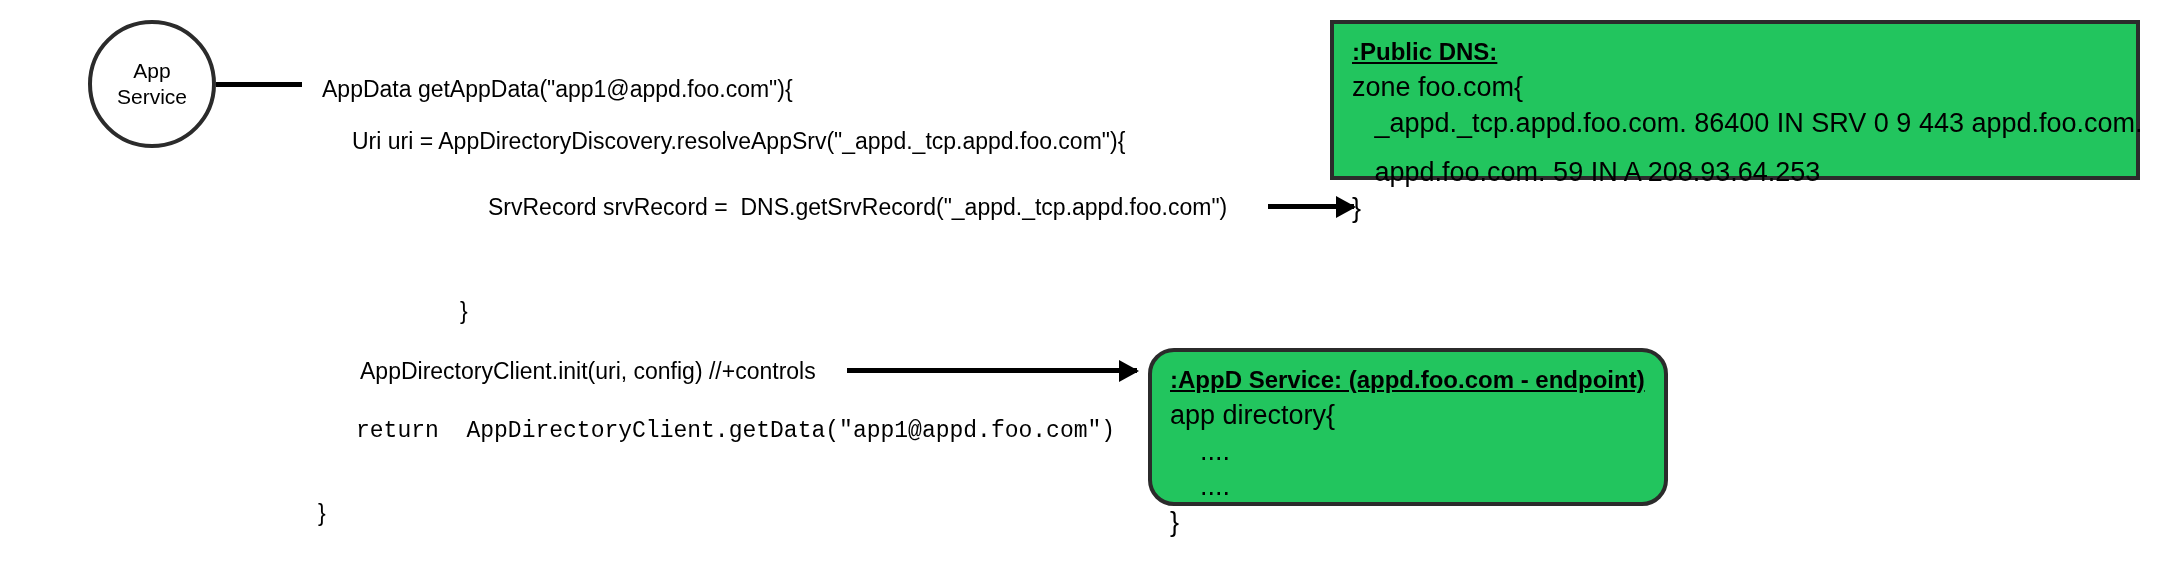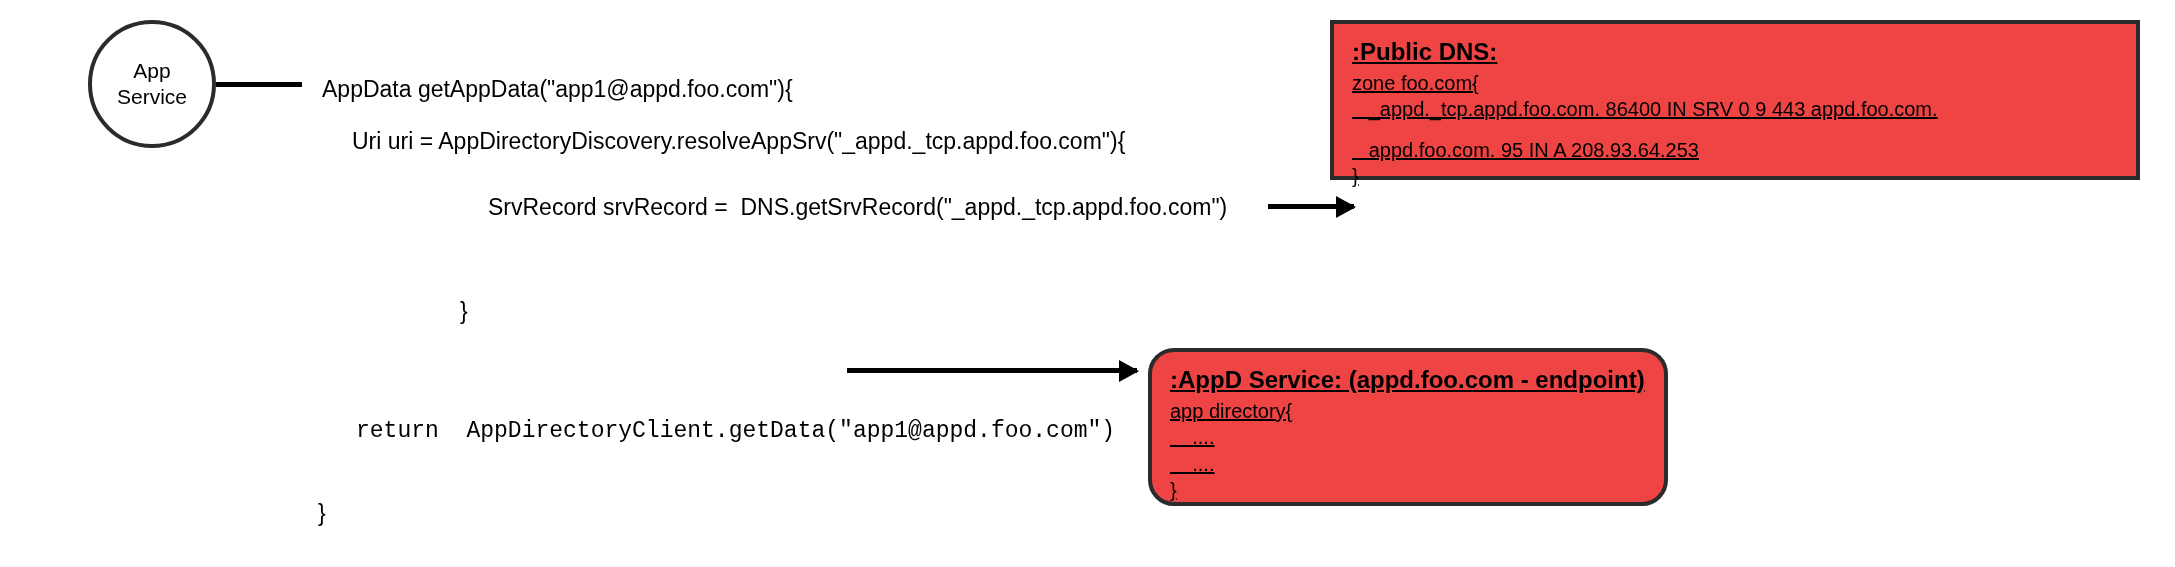--- a/index.html
+++ b/index.html
@@ -58,36 +58,35 @@
     border-top:11px solid transparent;
     border-bottom:11px solid transparent;
     border-left:20px solid #000;
   }
 
   
   .node-box{
     position:absolute;
     border:4px solid #2b2b2b;
     box-sizing:border-box;
-    background:#ef4444;
+    background:#22c55e;
     padding:14px 18px 12px 18px;
-    text-decoration:underline;
   }
   .node-box.rounded{ border-radius:26px; }
 
   .node-title{
     font-size:24px;
     font-weight:bold;
     text-decoration:underline;
     display:inline-block;
     margin-bottom:4px;
     white-space:pre;
   }
   .node-line{
-    font-size:20px;
+    font-size:27px;
     line-height:1.32;
     white-space:pre;
   }
 </style>
 </head>
 <body>
 
 <div id="stage">
 
   <div class="actor-circle">
@@ -98,35 +97,36 @@
 
   <div class="code-line" style="left:322px; top:78px;">AppData getAppData("app1@appd.foo.com"){</div>
 
   <div class="code-line" style="left:352px; top:130px;">Uri uri = AppDirectoryDiscovery.resolveAppSrv("_appd._tcp.appd.foo.com"){</div>
 
   <div class="code-line" style="left:488px; top:196px;">SrvRecord srvRecord =  DNS.getSrvRecord("_appd._tcp.appd.foo.com")</div>
 
 
   <div class="code-line" style="left:460px; top:300px;">}</div>
 
+  <div class="code-line" style="left:360px; top:360px;">AppDirectoryClient.init(uri, config) //+controls</div>
 
   <div class="code-line" style="left:356px; top:420px;font-family:Liberation Mono, monospace;">return  AppDirectoryClient.getData("app1@appd.foo.com")</div>
 
   <div class="code-line" style="left:318px; top:502px;">}</div>
 
   <div class="arrow" style="left:1268px; top:204px; width:86px;"></div>
 
   <div class="arrow" style="left:847px; top:368px; width:290px;"></div>
 
   <div class="node-box" style="left:1330px; top:20px; width:810px; height:160px;">
     <div class="node-title">:Public DNS:</div>
     <div class="node-line">zone foo.com{</div>
     <div class="node-line">   _appd._tcp.appd.foo.com. 86400 IN SRV 0 9 443 appd.foo.com.</div>
     <div class="node-line" style="height:14px;"></div>
-    <div class="node-line">   appd.foo.com. 95 IN A 208.93.64.253</div>
+    <div class="node-line">   appd.foo.com. 59 IN A 208.93.64.253</div>
     <div class="node-line">}</div>
   </div>
 
   <div class="node-box rounded" style="left:1148px; top:348px; width:520px; height:158px;">
     <div class="node-title">:AppD Service: (appd.foo.com - endpoint)</div>
     <div class="node-line">app directory{</div>
     <div class="node-line">    ....</div>
     <div class="node-line">    ....</div>
     <div class="node-line">}</div>
   </div>

